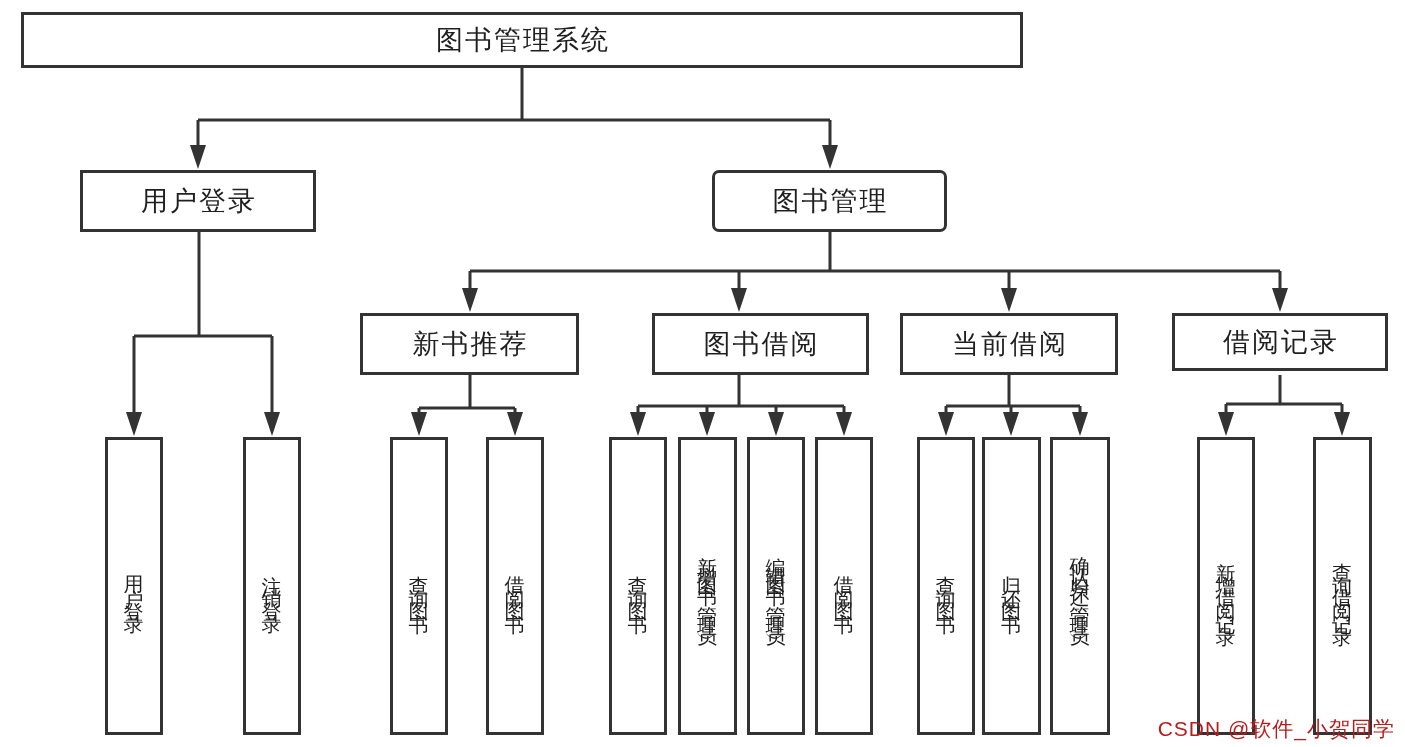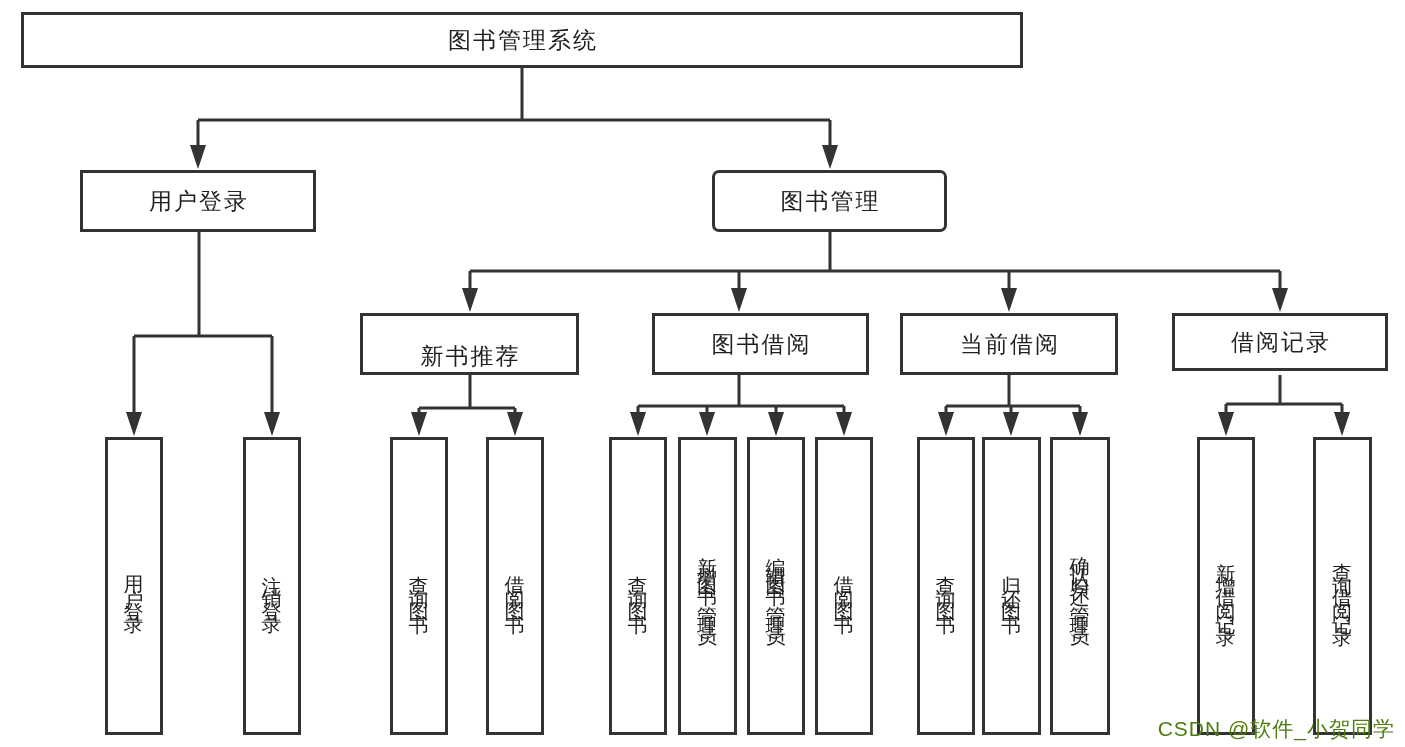--- a/index.html
+++ b/index.html
@@ -22,41 +22,41 @@
     box-sizing: border-box;
     border: 3px solid #333333;
     background: #ffffff;
     display: flex;
     align-items: center;
     justify-content: center;
     color: #1f1f1f;
     z-index: 2;
   }
   .h-label {
-    font-size: 23px;
+    font-size: 27px;
     letter-spacing: 2px;
     padding-left: 2px;
     white-space: nowrap;
     font-family: Liberation Mono, monospace;
   }
   .v-label {
     writing-mode: vertical-rl;
     text-orientation: mixed;
     font-size: 20px;
     letter-spacing: 13px;
     line-height: 1;
     white-space: nowrap;
   }
   .v-label.tight { letter-spacing: 10px; }
   .watermark {
     position: absolute;
     right: 10px;
     bottom: 4px;
     font-size: 21px;
-    color: #4d7c0f;
+    color: #b91c1c;
     letter-spacing: 1px;
     z-index: 3;
     white-space: nowrap;
   }
 </style>
 </head>
 <body>
 
 <div class="canvas">
 
@@ -107,21 +107,21 @@
     <span class="h-label">图书管理系统</span>
   </div>
 
   <div class="box" style="left:80px; top:170px; width:236px; height:62px;">
     <span class="h-label">用户登录</span>
   </div>
   <div class="box" style="left:712px; top:170px; width:235px; height:62px;border-radius:7px;">
     <span class="h-label">图书管理</span>
   </div>
 
-  <div class="box" style="left:360px; top:313px; width:219px; height:62px;align-items:flex-end;">
+  <div class="box" style="left:360px; top:313px; width:219px; height:62px;">
     <span class="h-label">新书推荐</span>
   </div>
   <div class="box" style="left:631px; top:313px; width:217px; height:62px;margin-left:21px;">
     <span class="h-label">图书借阅</span>
   </div>
   <div class="box" style="left:900px; top:313px; width:218px; height:62px;">
     <span class="h-label">当前借阅</span>
   </div>
   <div class="box" style="left:1172px; top:313px; width:216px; height:58px;">
     <span class="h-label">借阅记录</span>

